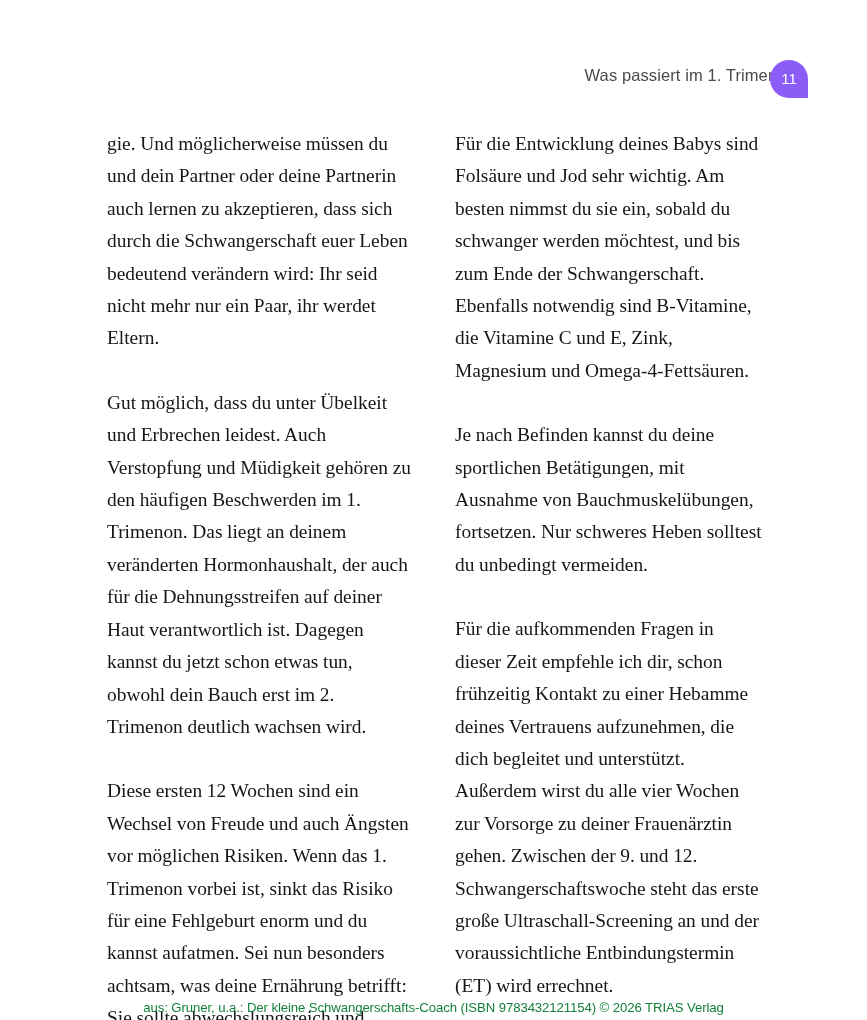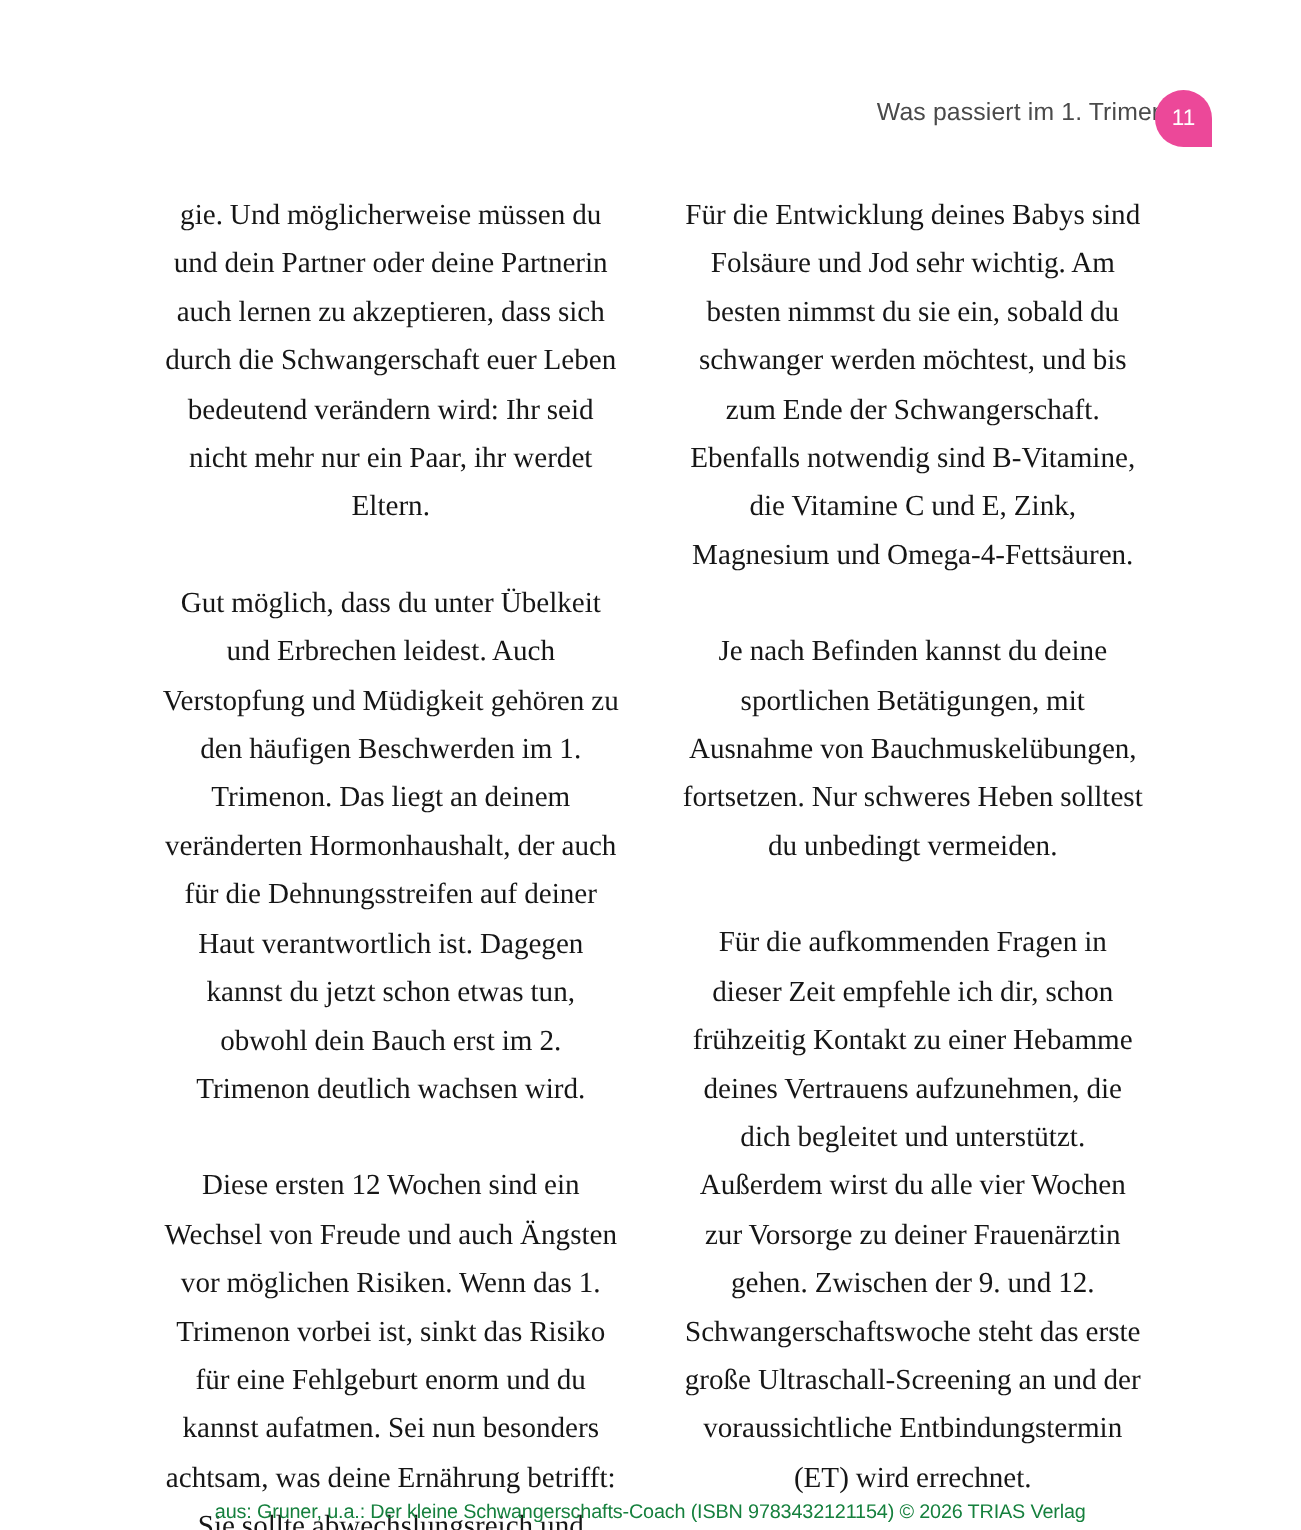--- a/index.html
+++ b/index.html
@@ -73,21 +73,21 @@
   }
   .col-left  { margin-right: 41px; }
   .col:after { content: ""; display: block; clear: both; }
 
   .para {
     font-family: "Liberation Serif", serif;
     font-size: 19.4px;
     line-height: 32.4px;
     color: #161616;
     margin: 0 0 32px 0;
-    text-align: center;
+    text-align: left;
     hyphens: none;
     word-spacing: -0.2px;
   }
   .para:last-child { margin-bottom: 0; }
 
   
   .footer {
     position: absolute;
     left: 0;
     right: 0;
@@ -102,21 +102,21 @@
 </style>
 </head>
 <body>
 
 <div class="page">
 
   <div class="runhead">
     <div class="runhead-title">Was passiert im 1. Trimenon?</div>
   </div>
 
-  <div class="page-badge" style="background: #ec4899;">
+  <div class="page-badge" style="background: #8b5cf6;">
     <span class="page-badge-num">11</span>
   </div>
 
   <div class="columns">
 
     <div class="col col-left">
       <p class="para">gie. Und möglicherweise müssen du und dein Partner oder deine Partnerin auch lernen zu akzeptieren, dass sich durch die Schwangerschaft euer Leben bedeutend verändern wird: Ihr seid nicht mehr nur ein Paar, ihr werdet Eltern.</p>
       <p class="para">Gut möglich, dass du unter Übelkeit und Erbrechen leidest. Auch Verstopfung und Müdigkeit gehören zu den häufigen Beschwerden im 1. Trimenon. Das liegt an deinem veränderten Hormonhaushalt, der auch für die Dehnungsstreifen auf deiner Haut verantwortlich ist. Dagegen kannst du jetzt schon etwas tun, obwohl dein Bauch erst im 2. Trimenon deutlich wachsen wird.</p>
       <p class="para">Diese ersten 12 Wochen sind ein Wechsel von Freude und auch Ängsten vor möglichen Risiken. Wenn das 1. Trimenon vorbei ist, sinkt das Risiko für eine Fehlgeburt enorm und du kannst aufatmen. Sei nun besonders achtsam, was deine Ernährung betrifft: Sie sollte abwechslungsreich und ausgewogen sein (Seite 34). Rauchen und Alkoholkonsum sind tabu, sobald du weißt, dass du schwanger bist.</p>
     </div>

